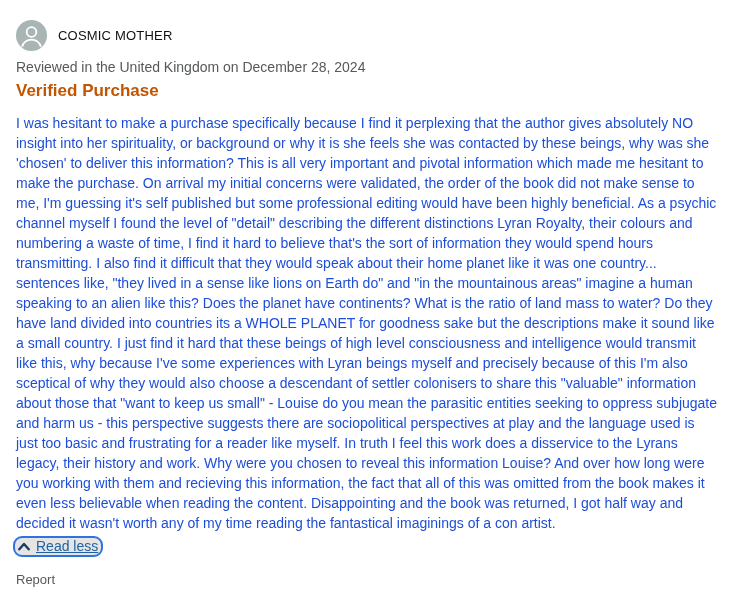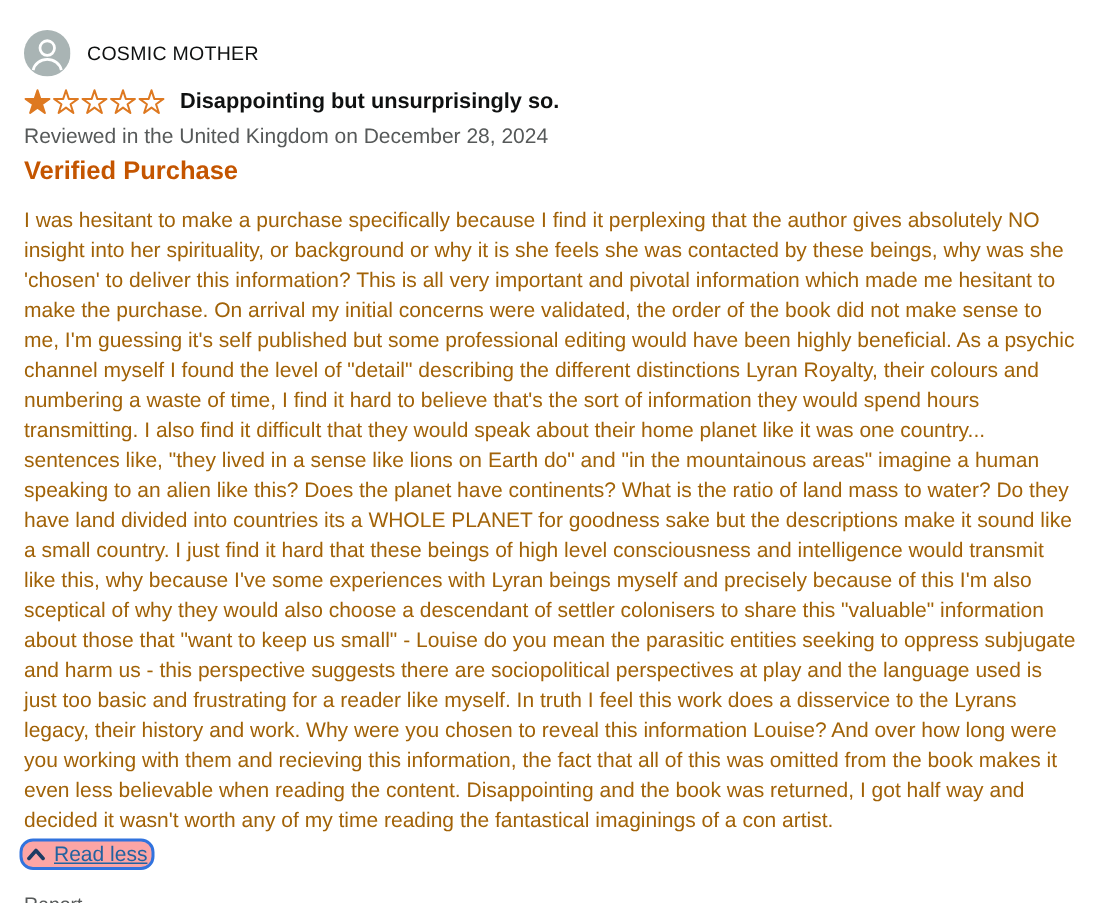--- a/index.html
+++ b/index.html
@@ -28,39 +28,39 @@
     font-size: 17px;
     font-weight: 700;
     color: var(--verified-orange, #c45500);
     margin-bottom: 12px;
     cursor: pointer;
   }
 
   .review-body {
     font-size: 14px;
     line-height: 20px;
-    color: #a16207;
+    color: #1d4ed8;
     max-width: 703px;
     margin: 0 0 3px 0;
     white-space: pre-wrap;
   }
 
   .read-less {
     display: inline-flex;
     align-items: center;
     gap: 6px;
     font-size: 14px;
     color: var(--link-blue, #2162a1);
     text-decoration: underline;
     border: 2px solid var(--focus-ring-blue, #3173de);
     border-radius: 9px;
     padding: 0 3px 1px 3px;
     margin-left: -3px;
     cursor: pointer;
-    background: #fca5a5;
+    background: #e5e5e5;
   }
   .read-less .chev { display: inline-flex; }
 
   .report-link {
     display: inline-block;
     margin-top: 15px;
     font-size: 13px;
     color: var(--muted-text, #565959);
     cursor: pointer;
   }
@@ -75,40 +75,20 @@
       <div class="avatar">
         <svg width="31" height="31" viewBox="0 0 32 32">
           <circle cx="16" cy="16" r="16" fill="#a9b4b4"></circle>
           <circle cx="16" cy="12.4" r="5" fill="none" stroke="#ffffff" stroke-width="1.9"></circle>
           <path d="M6.3 27.6 a 9.9 9.2 0 0 1 19.4 0" fill="none" stroke="#ffffff" stroke-width="1.9"></path>
         </svg>
       </div>
       <span class="author-name">COSMIC MOTHER</span>
     </div>
 
-    <div class="rating-row">
-      <span class="stars">
-          <svg width="18" height="18" viewBox="0 0 20 20">
-            <path d="M10 1.3 L12.09 7.73 L18.84 7.73 L13.38 11.7 L15.47 18.12 L10 14.15 L4.53 18.12 L6.62 11.7 L1.16 7.73 L7.91 7.73 Z" fill="#de7921" stroke="#de7921" stroke-width="1.5" stroke-linejoin="round"></path>
-          </svg>
-          <svg width="18" height="18" viewBox="0 0 20 20">
-            <path d="M10 1.3 L12.09 7.73 L18.84 7.73 L13.38 11.7 L15.47 18.12 L10 14.15 L4.53 18.12 L6.62 11.7 L1.16 7.73 L7.91 7.73 Z" fill="#ffffff" stroke="#de7921" stroke-width="1.5" stroke-linejoin="round"></path>
-          </svg>
-          <svg width="18" height="18" viewBox="0 0 20 20">
-            <path d="M10 1.3 L12.09 7.73 L18.84 7.73 L13.38 11.7 L15.47 18.12 L10 14.15 L4.53 18.12 L6.62 11.7 L1.16 7.73 L7.91 7.73 Z" fill="#ffffff" stroke="#de7921" stroke-width="1.5" stroke-linejoin="round"></path>
-          </svg>
-          <svg width="18" height="18" viewBox="0 0 20 20">
-            <path d="M10 1.3 L12.09 7.73 L18.84 7.73 L13.38 11.7 L15.47 18.12 L10 14.15 L4.53 18.12 L6.62 11.7 L1.16 7.73 L7.91 7.73 Z" fill="#ffffff" stroke="#de7921" stroke-width="1.5" stroke-linejoin="round"></path>
-          </svg>
-          <svg width="18" height="18" viewBox="0 0 20 20">
-            <path d="M10 1.3 L12.09 7.73 L18.84 7.73 L13.38 11.7 L15.47 18.12 L10 14.15 L4.53 18.12 L6.62 11.7 L1.16 7.73 L7.91 7.73 Z" fill="#ffffff" stroke="#de7921" stroke-width="1.5" stroke-linejoin="round"></path>
-          </svg>
-        </span>
-      <span class="review-title">Disappointing but unsurprisingly so.</span>
-    </div>
 
     <div class="date-line">Reviewed in the United Kingdom on December 28, 2024</div>
 
     <span class="verified-badge">Verified Purchase</span>
 
     <p class="review-body">I was hesitant to make a purchase specifically because I find it perplexing that the author gives absolutely NO insight into her spirituality, or background or why it is she feels she was contacted by these beings, why was she 'chosen' to deliver this information? This is all very important and pivotal information which made me hesitant to make the purchase. On arrival my initial concerns were validated, the order of the book did not make sense to me, I'm guessing it's self published but some professional editing would have been highly beneficial. As a psychic channel myself I found the level of "detail" describing the different distinctions Lyran Royalty, their colours and numbering a waste of time, I find it hard to believe that's the sort of information they would spend hours transmitting. I also find it difficult that they would speak about their home planet like it was one country... sentences like, "they lived in a sense like lions on Earth do" and "in the mountainous areas" imagine a human speaking to an alien like this? Does the planet have continents? What is the ratio of land mass to water? Do they have land divided into countries its a WHOLE PLANET for goodness sake but the descriptions make it sound like a small country. I just find it hard that these beings of high level consciousness and intelligence would transmit like this, why because I've some experiences with Lyran beings myself and precisely because of this I'm also sceptical of why they would also choose a descendant of settler colonisers to share this "valuable" information about those that "want to keep us small" - Louise do you mean the parasitic entities seeking to oppress subjugate and harm us - this perspective suggests there are sociopolitical perspectives at play and the language used is just too basic and frustrating for a reader like myself. In truth I feel this work does a disservice to the Lyrans legacy, their history and work. Why were you chosen to reveal this information Louise? And over how long were you working with them and recieving this information, the fact that all of this was omitted from the book makes it even less believable when reading the content. Disappointing and the book was returned, I got half way and decided it wasn't worth any of my time reading the fantastical imaginings of a con artist.</p>
 
     <span class="read-less">
       <span class="chev">
         <svg width="12" height="9" viewBox="0 0 12 9">

